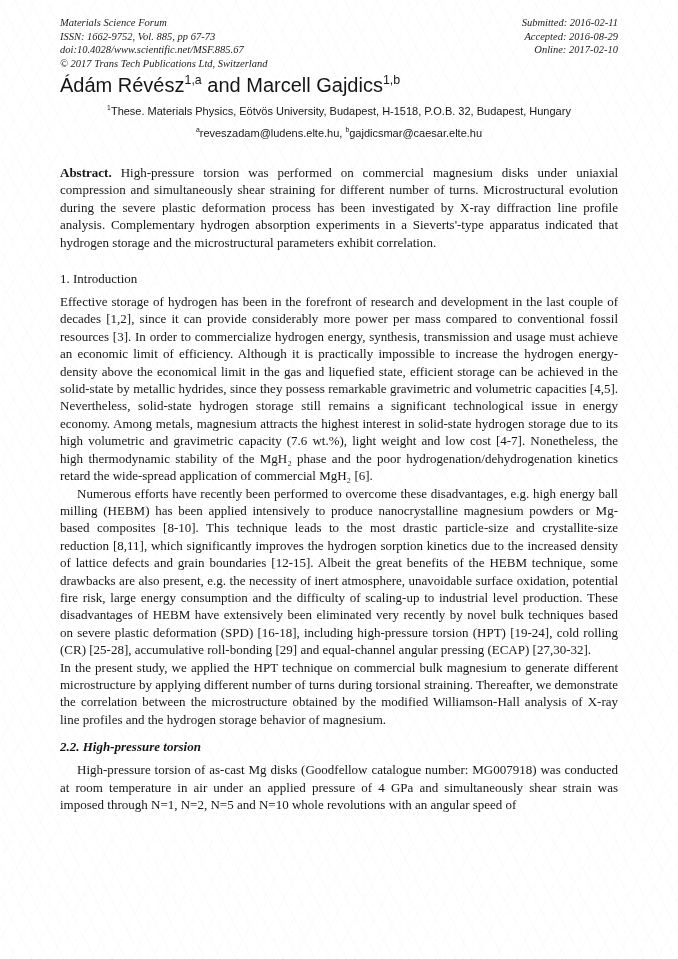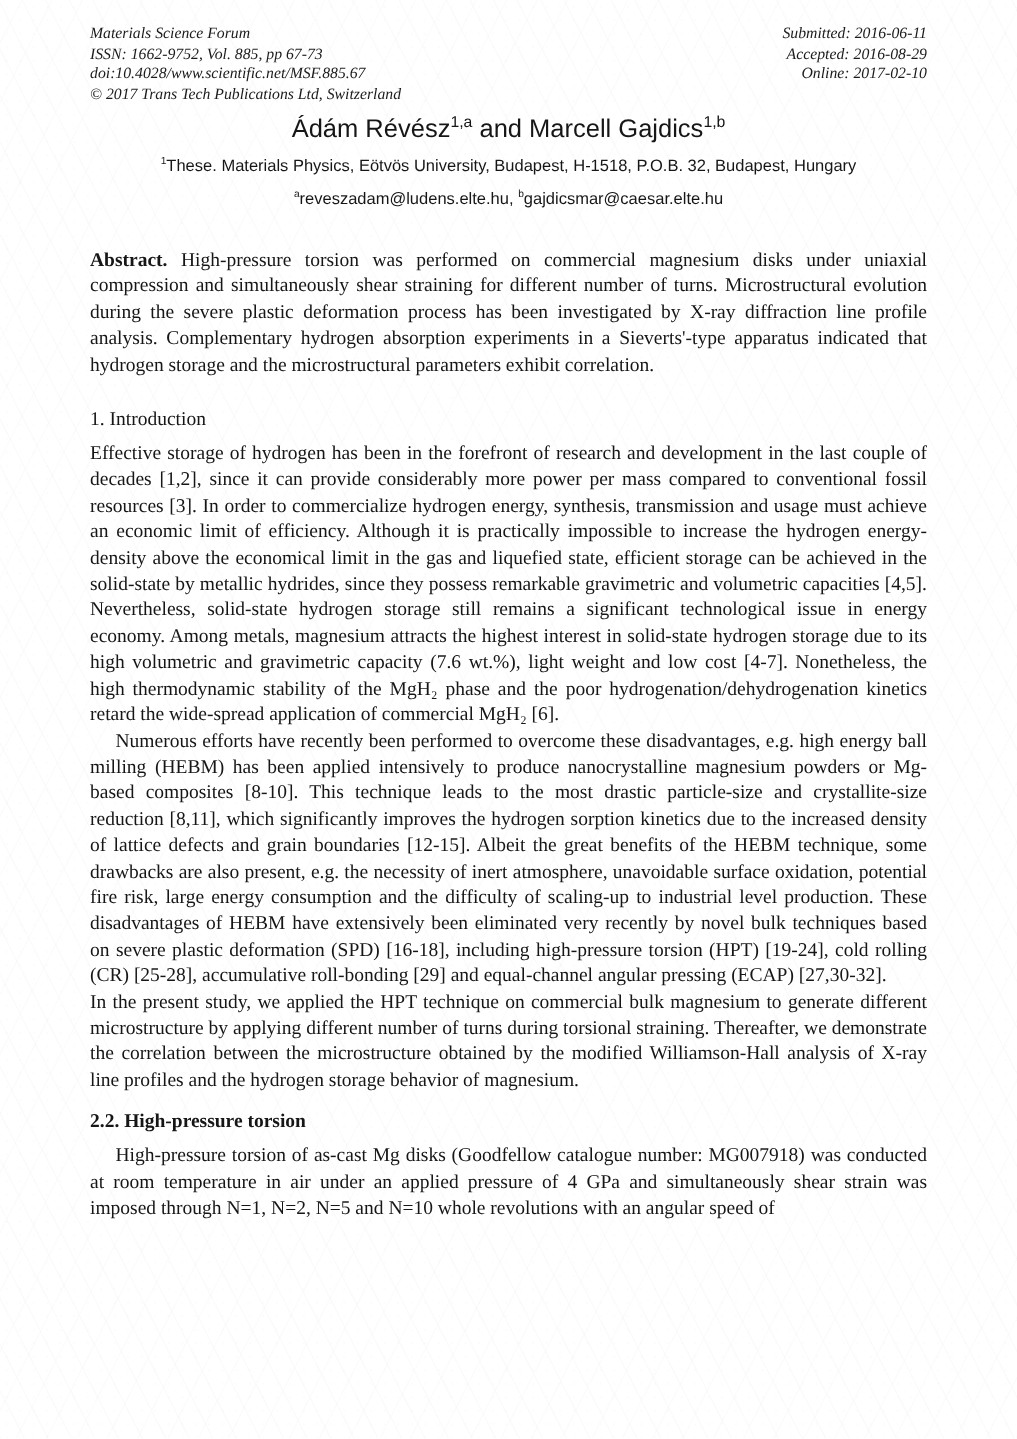--- a/index.html
+++ b/index.html
@@ -47,23 +47,22 @@
     font-weight: bold;
     font-size: 15px;
     line-height: 20px;
     text-align: center;
     color: #101010;
   }
 
   .authors {
     margin-top: 5px;
     font-family: "Liberation Sans", "DejaVu Sans", sans-serif;
-    font-size: 17px;
+    font-size: 20px;
     line-height: 21px;
-    text-align: center;
   }
   sup { font-size: 62%; line-height: 0; }
 
   .affiliation {
     margin-top: 8px;
     font-family: "Liberation Sans", "DejaVu Sans", sans-serif;
     font-size: 11px;
     line-height: 15px;
     text-align: center;
   }
@@ -93,20 +92,21 @@
   .sec-h {
     margin: 20px 0 0 0;
     font-size: 13px;
     font-weight: normal;
   }
   .sec-h.exp { margin-top: 30px; }
   .sub-h {
     margin: 11px 0 0 0;
     font-size: 13px;
     font-weight: bold;
+    font-style: italic;
   }
 
   .body-p {
     margin: 6px 0 0 0;
     font-size: 13px;
     line-height: 17.4px;
     text-align: justify;
   }
   .body-p.flow { margin-top: 0; }
   .indent { text-indent: 17px; }
@@ -118,21 +118,21 @@
   <div class="content">
 
     <div class="masthead">
       <div class="mast-left">
         <div>Materials Science Forum</div>
         <div>ISSN: 1662-9752, Vol. 885, pp 67-73</div>
         <div>doi:10.4028/www.scientific.net/MSF.885.67</div>
         <div>© 2017 Trans Tech Publications Ltd, Switzerland</div>
       </div>
       <div class="mast-right">
-        <div>Submitted: 2016-06-11</div>
+        <div>Submitted: 2016-02-11</div>
         <div>Accepted: 2016-08-29</div>
         <div>Online: 2017-02-10</div>
       </div>
     </div>
 
 
     <div class="authors"><span>Ádám Révész</span><sup>1,a</sup><span> and </span><span>Marcell Gajdics</span><sup>1,b</sup></div>
 
     <div class="affiliation"><sup>1</sup><span>These. Materials Physics, Eötvös University, Budapest, H-1518, P.O.B. 32, Budapest, Hungary</span></div>
 

